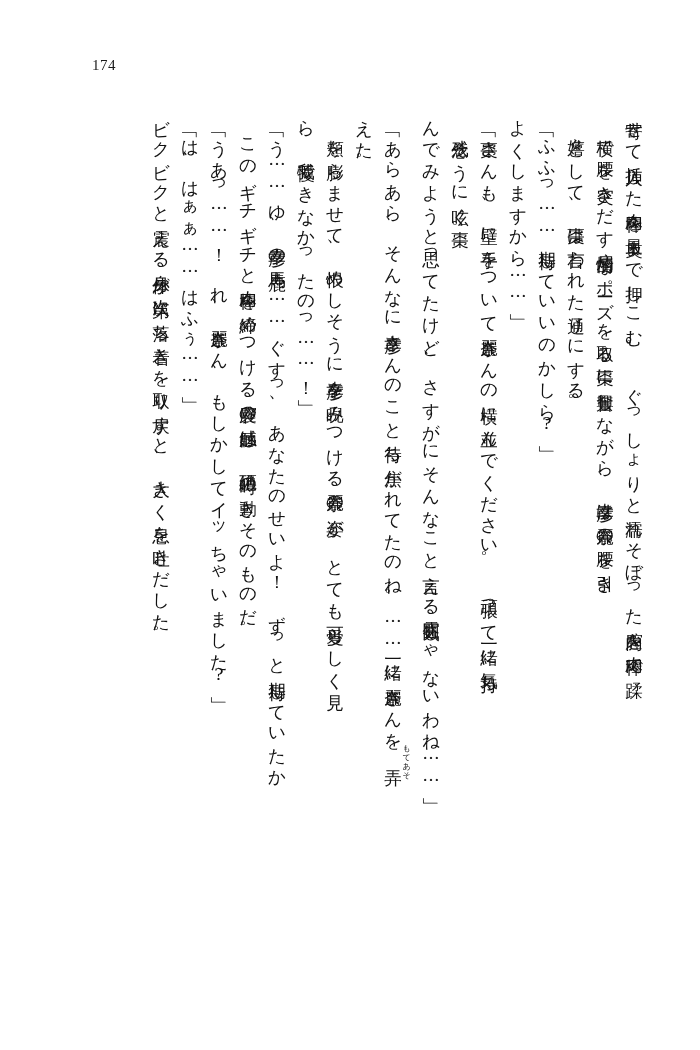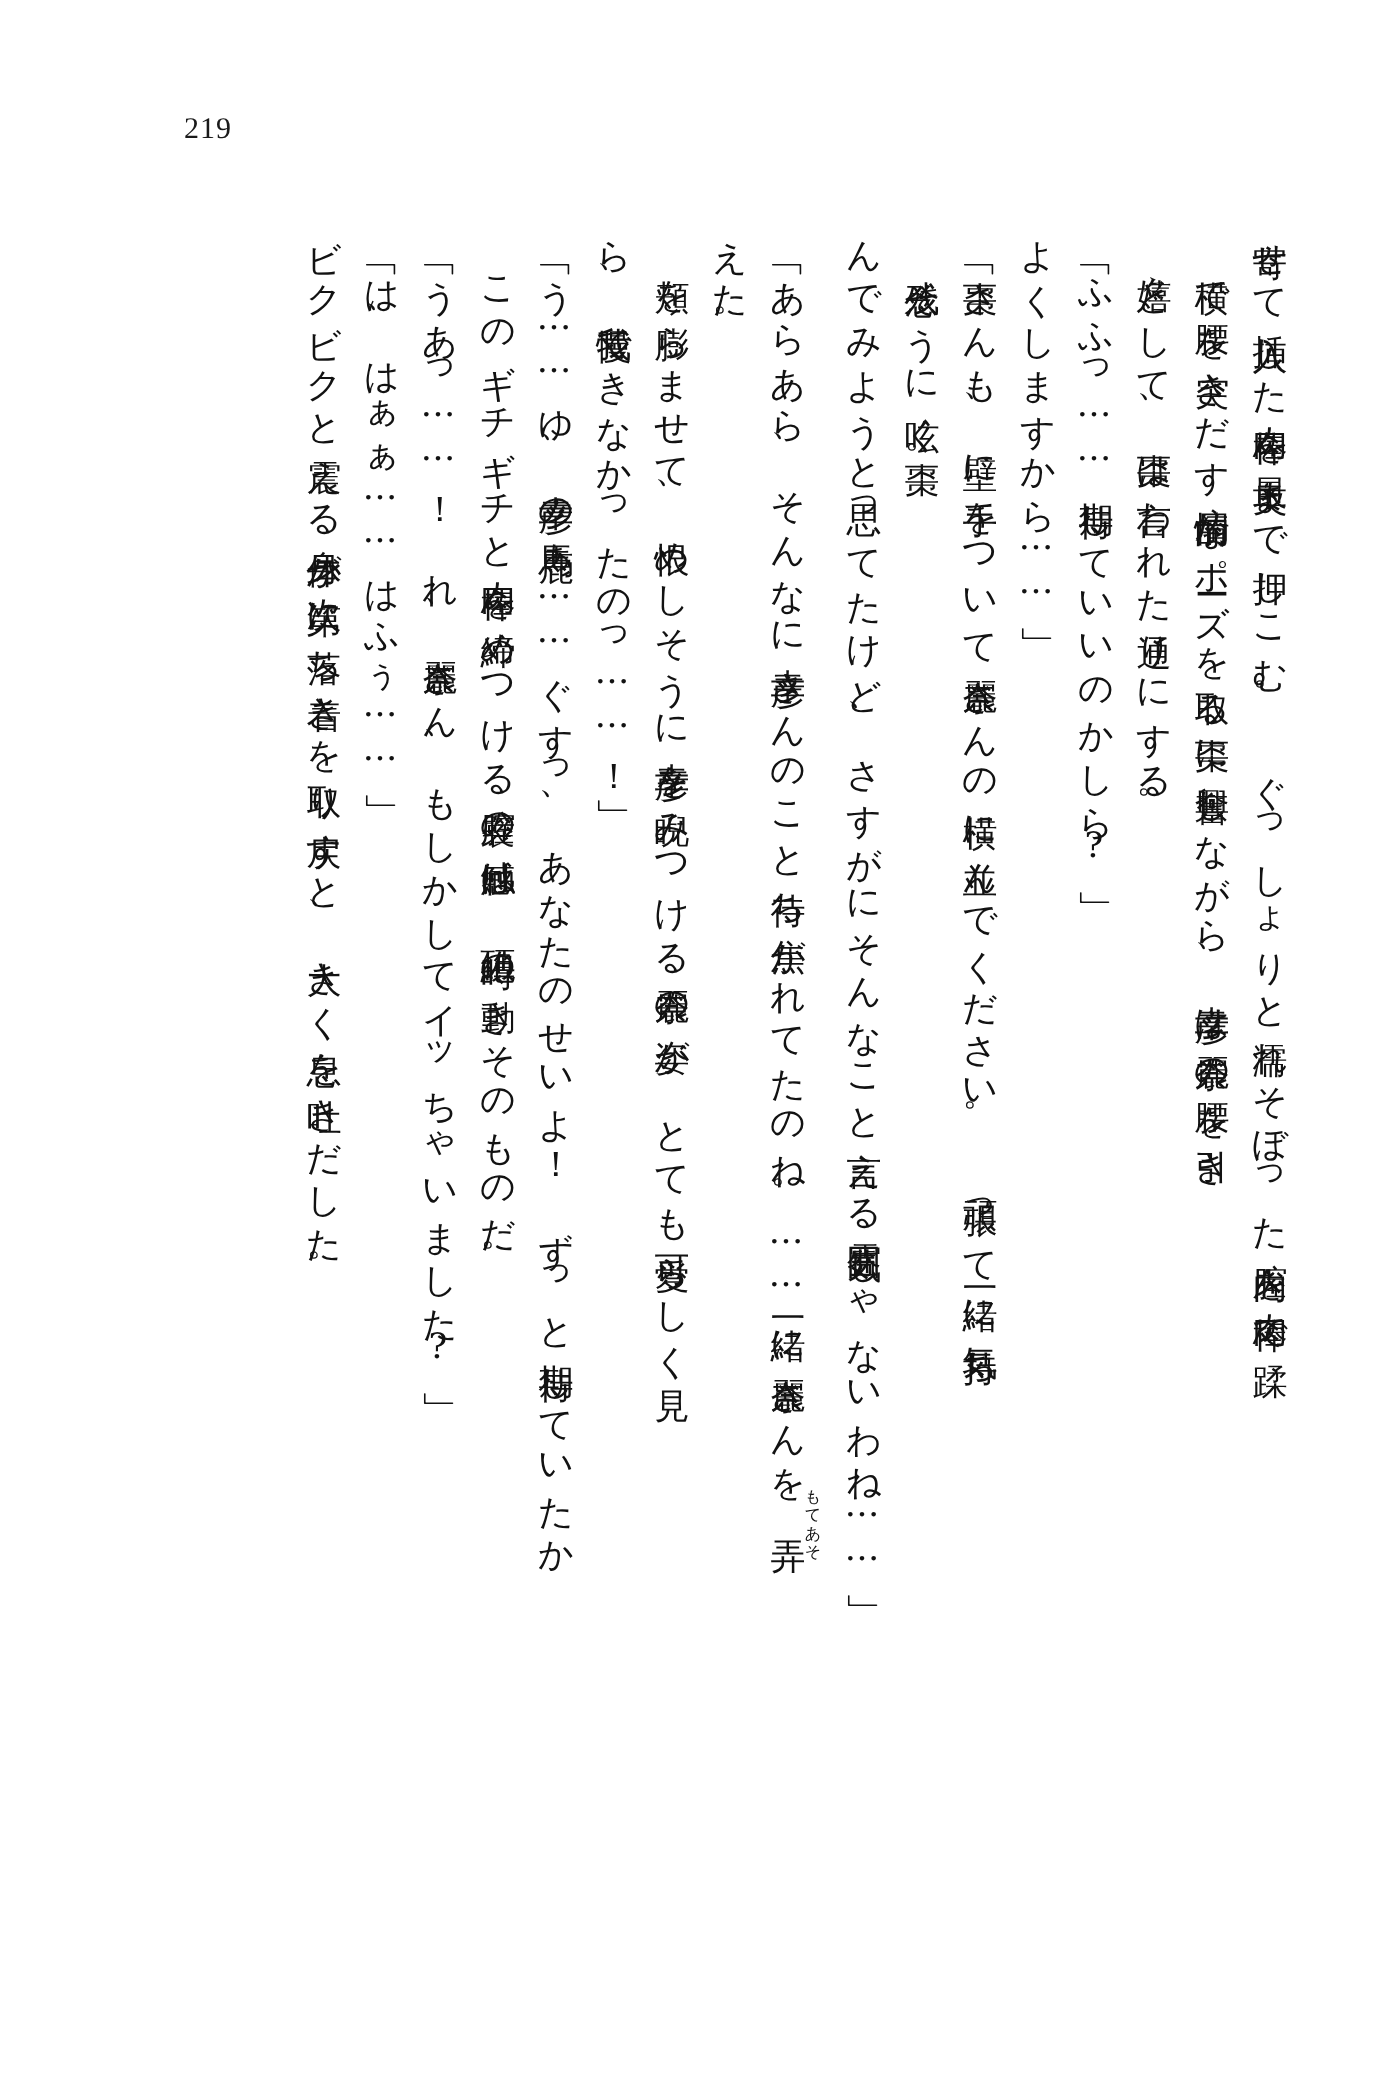--- a/index.html
+++ b/index.html
@@ -62,21 +62,21 @@
   rt {
     font-size: 8px;
     letter-spacing: 0px;
   }
 </style>
 </head>
 <body>
 
 <div class="page">
 
-  <div class="page-number">219</div>
+  <div class="page-number">174</div>
 
   <div class="text-block">
       <div class="column">ビクビクと震える身体が次第に落ち着きを取り戻すと、大きく息を吐きだした。</div>
       <div class="column indent">「は、はぁぁ……はふぅ……」</div>
       <div class="column indent">「うあっ……！　れ、麗奈さん、もしかしてイッちゃいました?」</div>
       <div class="column indent">このギチギチと肉棒を締めつける膣襞の感触は、絶頂時の動きそのものだ。</div>
       <div class="column indent">「う……ゆ、幸彦の馬鹿ぁ……ぐすっ、あなたのせいよ！　ずっと期待していたか</div>
       <div class="column">ら、我慢できなかったのっ……！」</div>
       <div class="column indent">頬を膨らませて、恨めしそうに幸彦を睨みつける麗奈の姿が、とても可愛らしく見</div>
       <div class="column">えた。</div>

